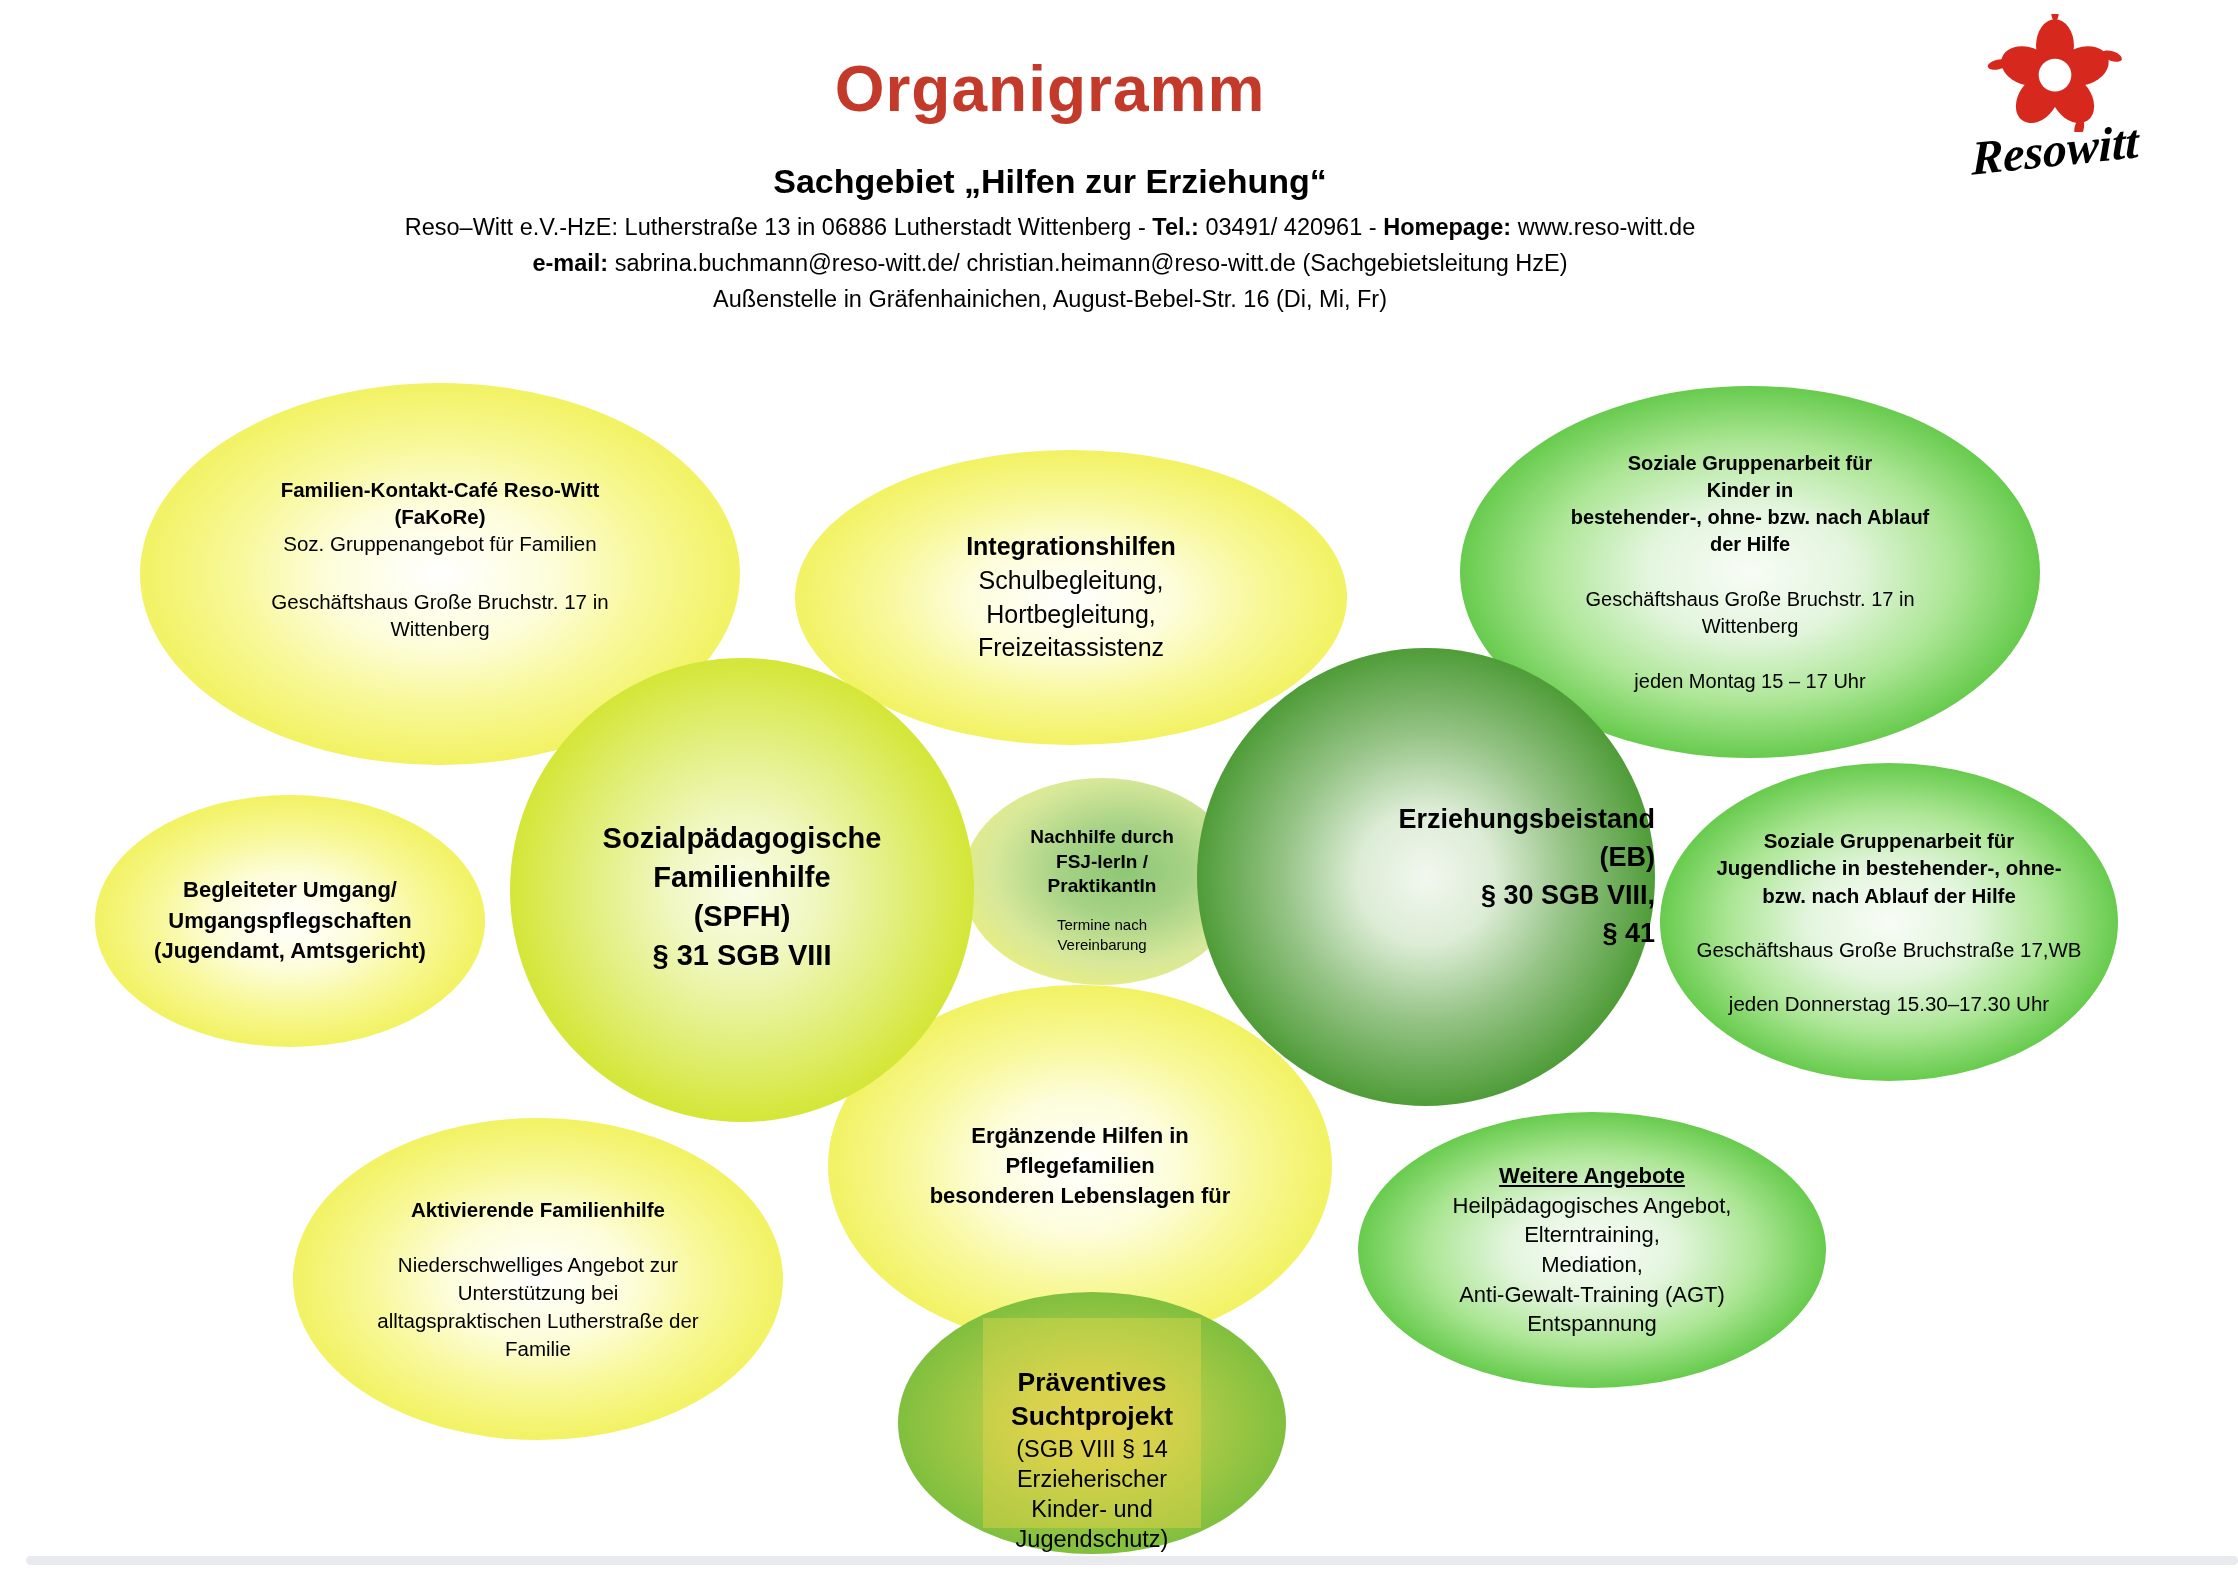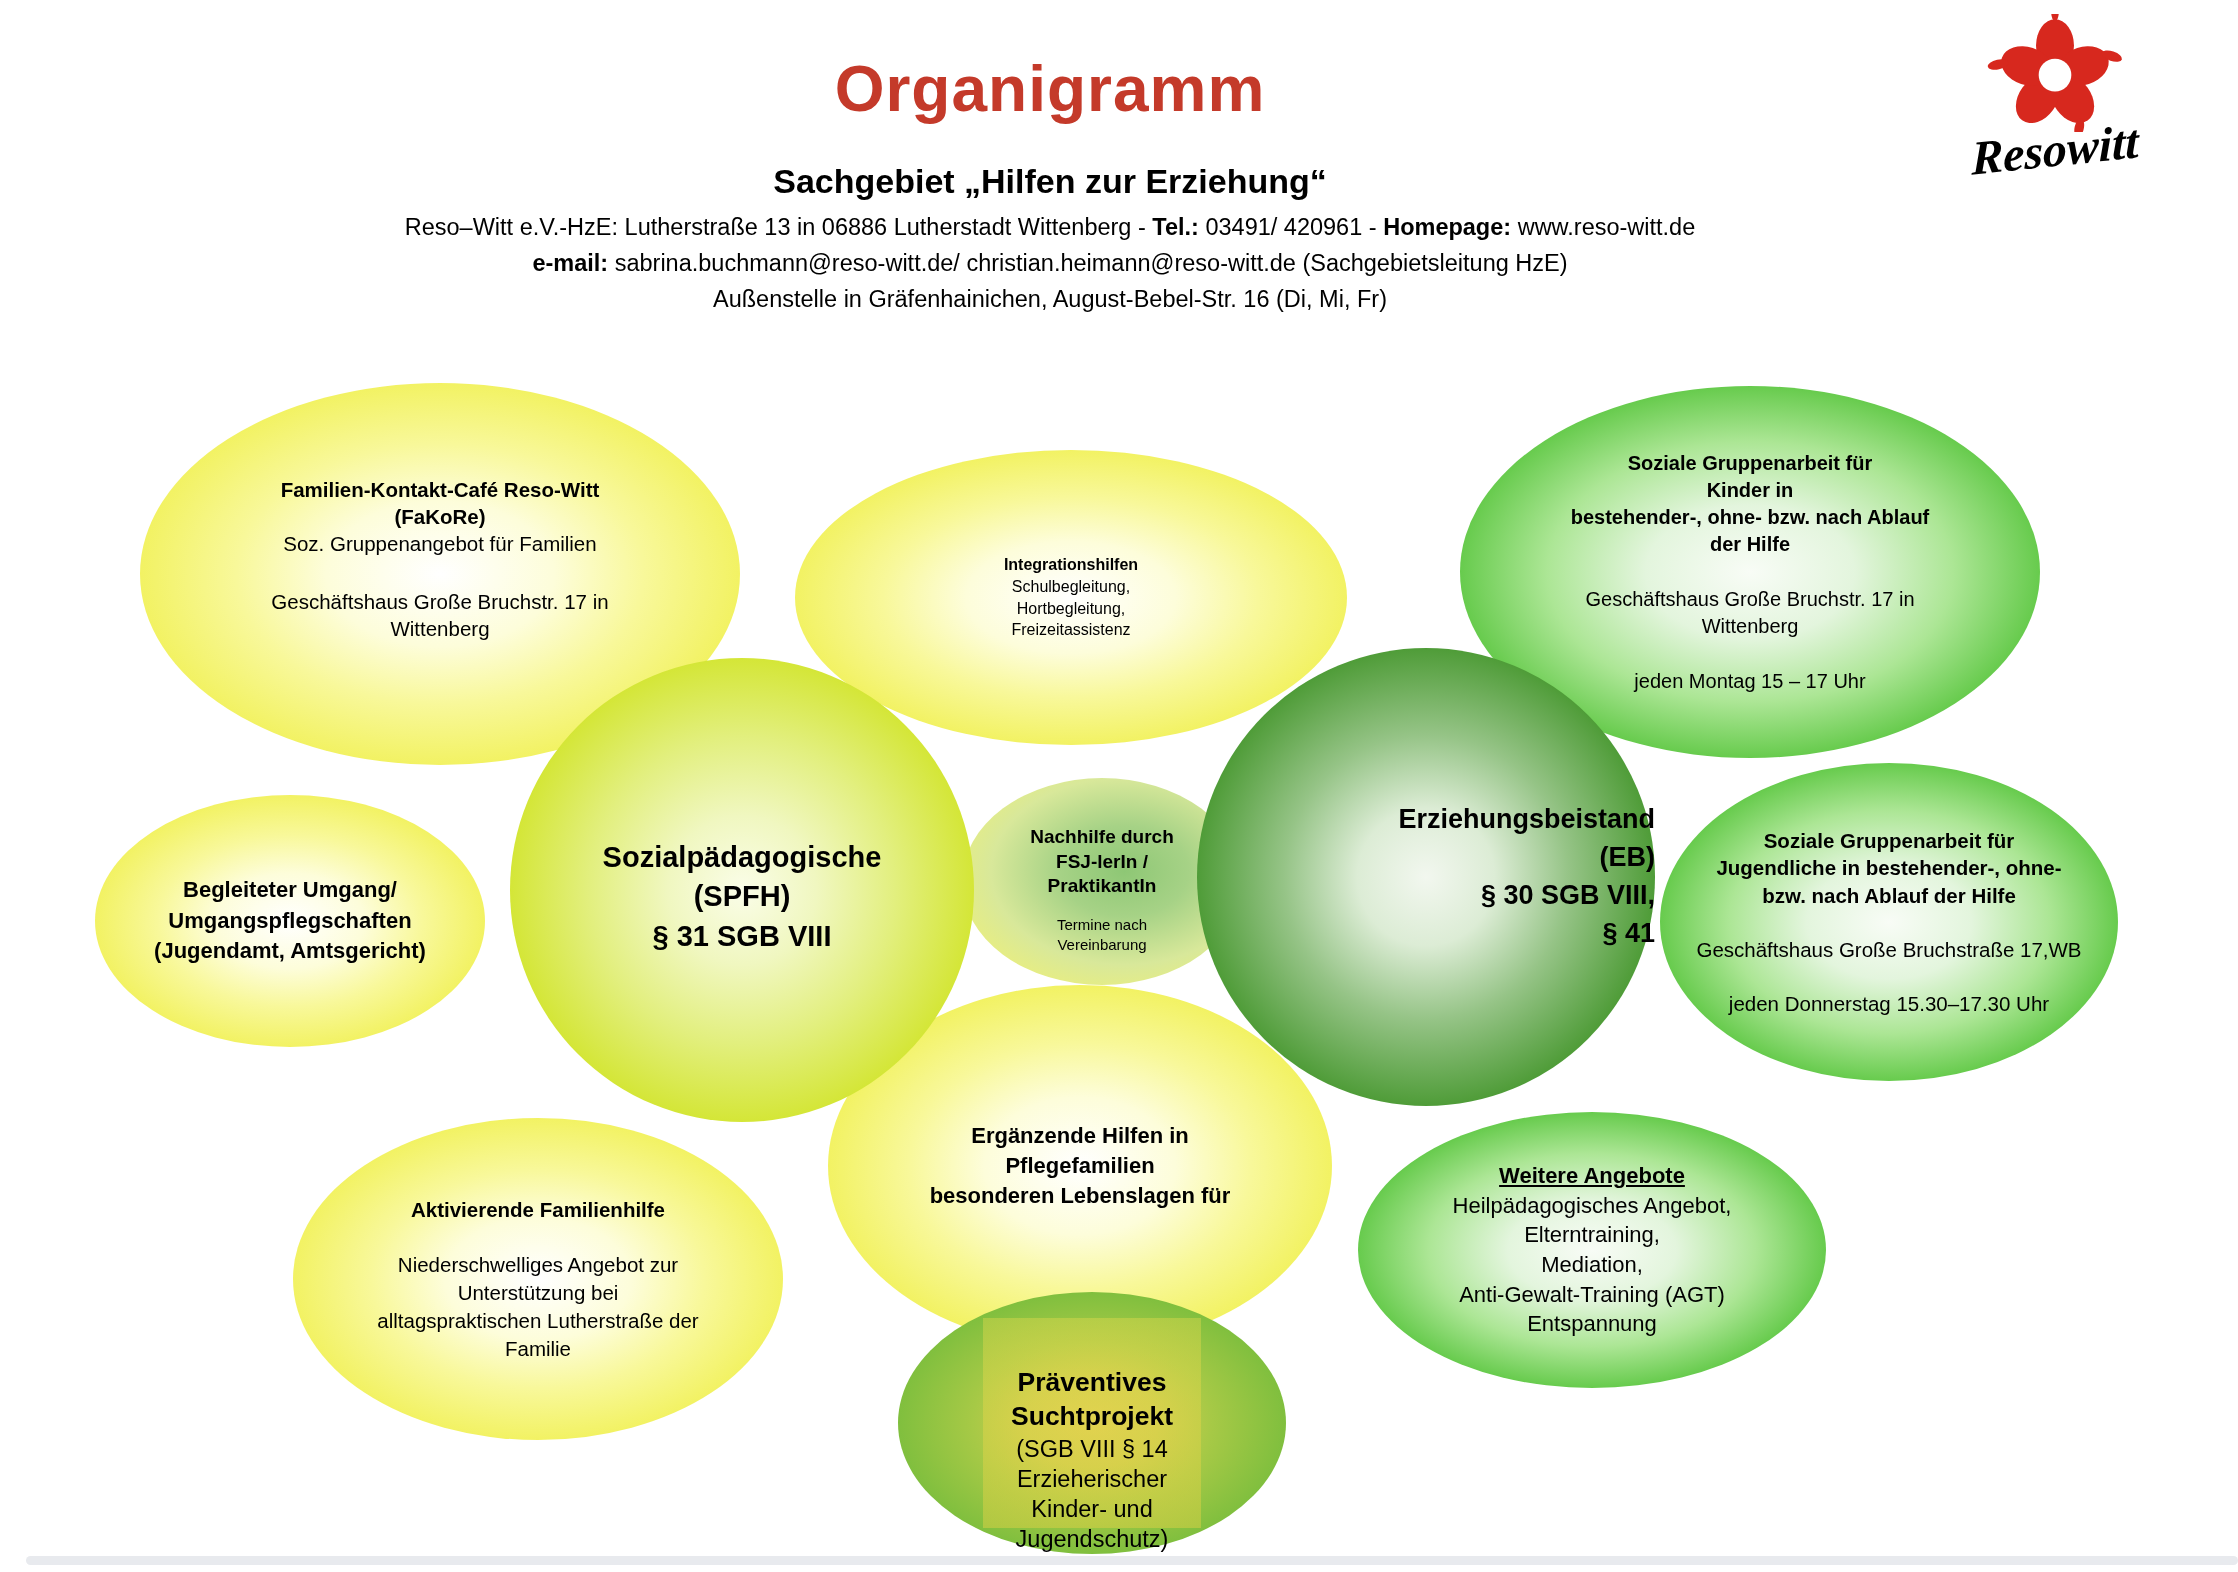--- a/index.html
+++ b/index.html
@@ -36,21 +36,21 @@
   .g-greenlight{background:radial-gradient(closest-side,#f8fcf6 0%,#e3f5dd 36%,#ace695 70%,#67cb4d 100%);}
   .g-greendark{background:radial-gradient(closest-side,#f2f7ef 0%,#dcecd5 30%,#96c487 62%,#4f9c38 100%);text-align:right;}
   .g-nachhilfe{background:radial-gradient(ellipse at 58% 45%,#8ec775 0%,#a6d286 28%,#d8e89a 58%,#eef077 85%,#f2f26d 100%);}
   .g-praeventiv{background:radial-gradient(closest-side,#dacf52 0%,#c9cd4d 34%,#a6c946 62%,#80bf3e 100%);}
   .praev-rect{
     position:absolute;left:22%;top:10%;width:56%;height:80%;z-index:1;
     background:linear-gradient(180deg,rgba(244,222,80,.35),rgba(230,210,70,.45));
   }
   
   .t-fakore{font-size:20.5px;line-height:1.32;}
-  .t-integration{font-size:16px;line-height:1.35;}
+  .t-integration{font-size:25px;line-height:1.35;}
   .t-kinder{font-size:20px;line-height:1.35;}
   .t-begleitet{font-size:22px;line-height:1.4;}
   .t-spfh{font-size:29px;line-height:1.35;padding-top:14px;}
   .t-nachhilfe{font-size:19px;line-height:1.3;margin-top:16px;}
   .t-nachhilfe .small{font-size:15px;line-height:1.3;}
   .t-eb{font-size:27px;line-height:1.4;}
   .t-jugend{font-size:20.5px;line-height:1.35;}
   .t-aktiv{font-size:20.5px;line-height:1.35;}
   .t-ergaenzend{font-size:22px;line-height:1.35;}
   .t-praeventiv{font-size:23.5px;line-height:1.28;}
@@ -150,20 +150,21 @@
       <span class="ln b">PraktikantIn</span>
       <span class="sp" style="height:16px"></span>
       <span class="ln small">Termine nach</span>
       <span class="ln small">Vereinbarung</span>
     </div>
   </div>
 
   <div class="bubble g-chartreuse" style="left:510px;top:658px;width:464px;height:464px;">
     <div class="btxt t-spfh">
       <span class="ln b">Sozialpädagogische</span>
+      <span class="ln b">Familienhilfe</span>
       <span class="ln b">(SPFH)</span>
       <span class="ln b">§ 31 SGB VIII</span>
     </div>
   </div>
 
   <div class="bubble g-greendark" style="left:1197px;top:648px;width:458px;height:458px;">
     <div class="btxt t-eb">
       <span class="ln b">Erziehungsbeistand</span>
       <span class="ln b">(EB)</span>
       <span class="ln b">§ 30 SGB VIII,</span>

